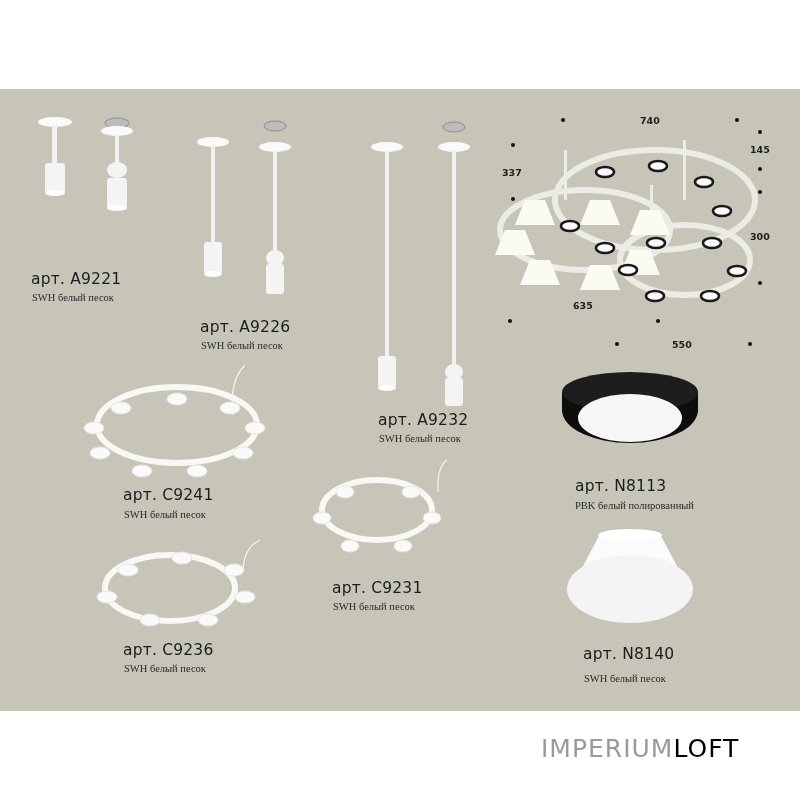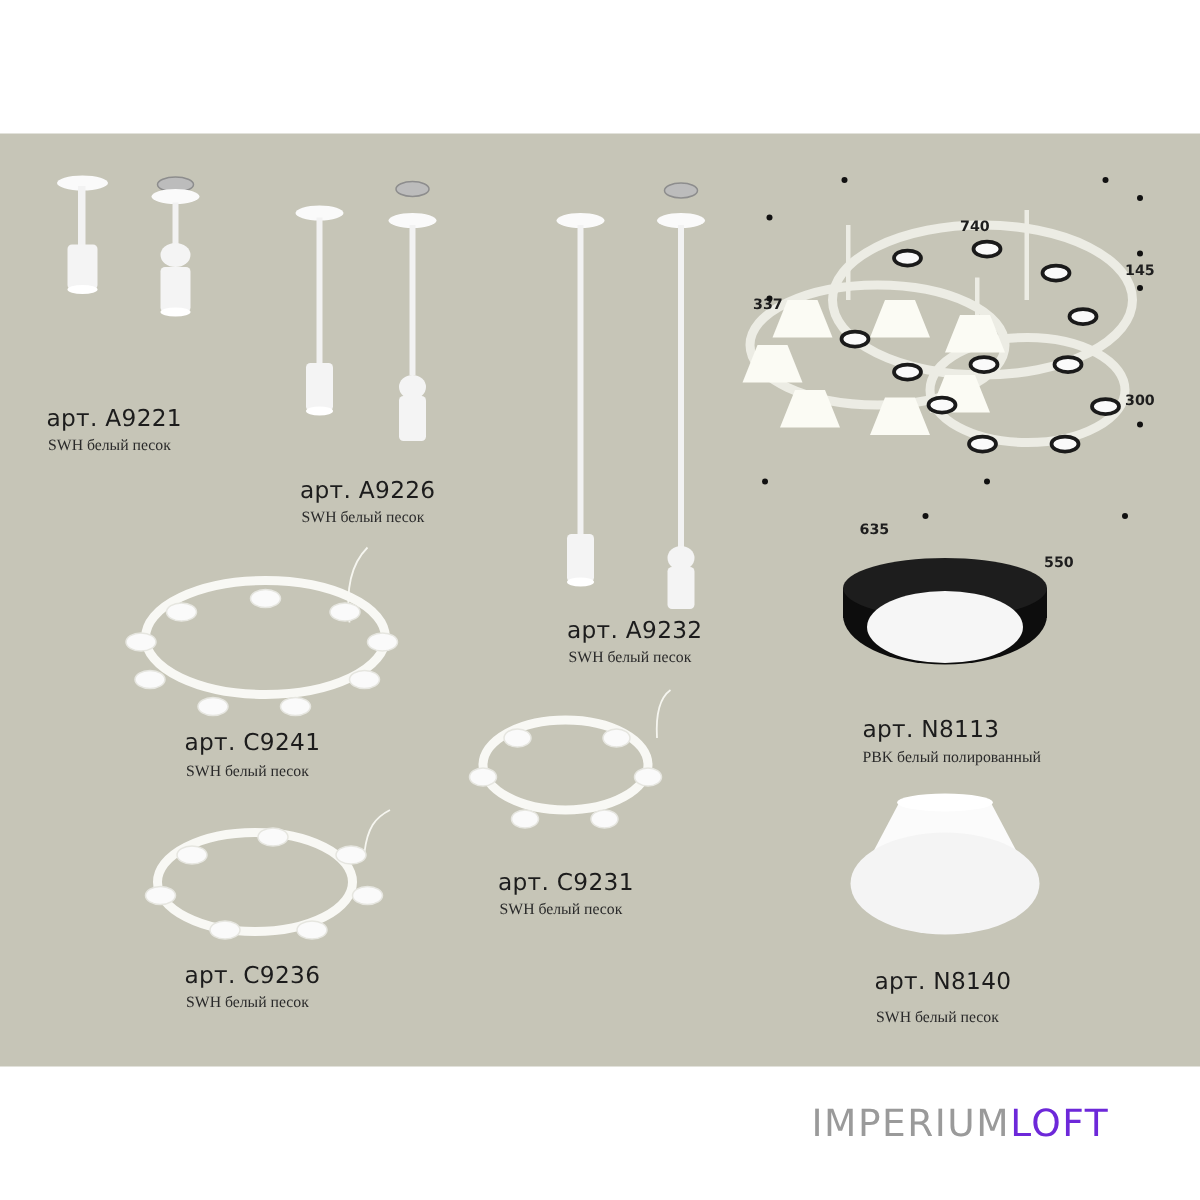--- a/index.html
+++ b/index.html
@@ -1,25 +1,25 @@
 <!DOCTYPE html>
 <html><head>
 <meta charset="utf-8">
 <style>
   * { margin:0; padding:0; box-sizing:border-box; }
   html, body { width:800px; height:800px; background:#ffffff; overflow:hidden; }
   body { position:relative; font-family:"DejaVu Sans", sans-serif; }
   .panel { position:absolute; left:0; top:89px; width:800px; height:622px; background:#c6c5b7; }
   .art { position:absolute; font-family:"DejaVu Sans", sans-serif; font-weight:normal; font-size:15.5px; color:#1c1c1c; letter-spacing:0.2px; white-space:nowrap; }
   .sub { position:absolute; font-family:Liberation Serif, serif; font-size:10.5px; color:#2a2a2a; white-space:nowrap;text-align:center; }
-  .dim { position:absolute; font-family:"DejaVu Sans", sans-serif; font-weight:bold; font-size:9.5px; color:#1e1e1e;margin-top:31px; }
+  .dim { position:absolute; font-family:"DejaVu Sans", sans-serif; font-weight:bold; font-size:9.5px; color:#1e1e1e; }
   .dot { position:absolute; width:4px; height:4px; border-radius:50%; background:#111; }
   .logo { position:absolute; left:541px; top:734px; font-family:"DejaVu Sans", sans-serif; font-size:25px; letter-spacing:1px; font-weight:normal; white-space:nowrap; }
   .logo .a { color:#9a9a9a; }
-  .logo .b { color:#6d28d9;margin-top:21px; }
+  .logo .b { color:#000000;margin-top:21px; }
   svg { position:absolute; overflow:visible; }
 </style>
 </head>
 <body>
 
 <div class="panel"></div>
 
 <svg style="left:30px;top:115px" width="120" height="140">
   <ellipse cx="25" cy="7" rx="17" ry="5" fill="#fafafa"></ellipse>
   <rect x="22" y="9" width="5" height="40" fill="#f2f2f2"></rect>
@@ -91,22 +91,22 @@
     <ellipse cx="133" cy="170" rx="9" ry="5"></ellipse>
     <ellipse cx="242" cy="171" rx="9" ry="5"></ellipse>
     <ellipse cx="160" cy="196" rx="9" ry="5"></ellipse>
     <ellipse cx="215" cy="196" rx="9" ry="5"></ellipse>
   </g>
 </svg>
 <div class="dim" style="left:640px;top:115px">740</div>
 <div class="dim" style="left:750px;top:144px">145</div>
 <div class="dim" style="left:502px;top:167px">337</div>
 <div class="dim" style="left:750px;top:231px">300</div>
-<div class="dim" style="left:573px;top:317px">635</div>
-<div class="dim" style="left:696px;top:339px">550</div>
+<div class="dim" style="left:573px;top:300px">635</div>
+<div class="dim" style="left:672px;top:339px">550</div>
 <div class="dot" style="left:561px;top:118px"></div>
 <div class="dot" style="left:735px;top:118px"></div>
 <div class="dot" style="left:511px;top:143px"></div>
 <div class="dot" style="left:758px;top:130px"></div>
 <div class="dot" style="left:758px;top:167px"></div>
 <div class="dot" style="left:511px;top:197px"></div>
 <div class="dot" style="left:758px;top:190px"></div>
 <div class="dot" style="left:758px;top:281px"></div>
 <div class="dot" style="left:508px;top:319px"></div>
 <div class="dot" style="left:656px;top:319px"></div>

